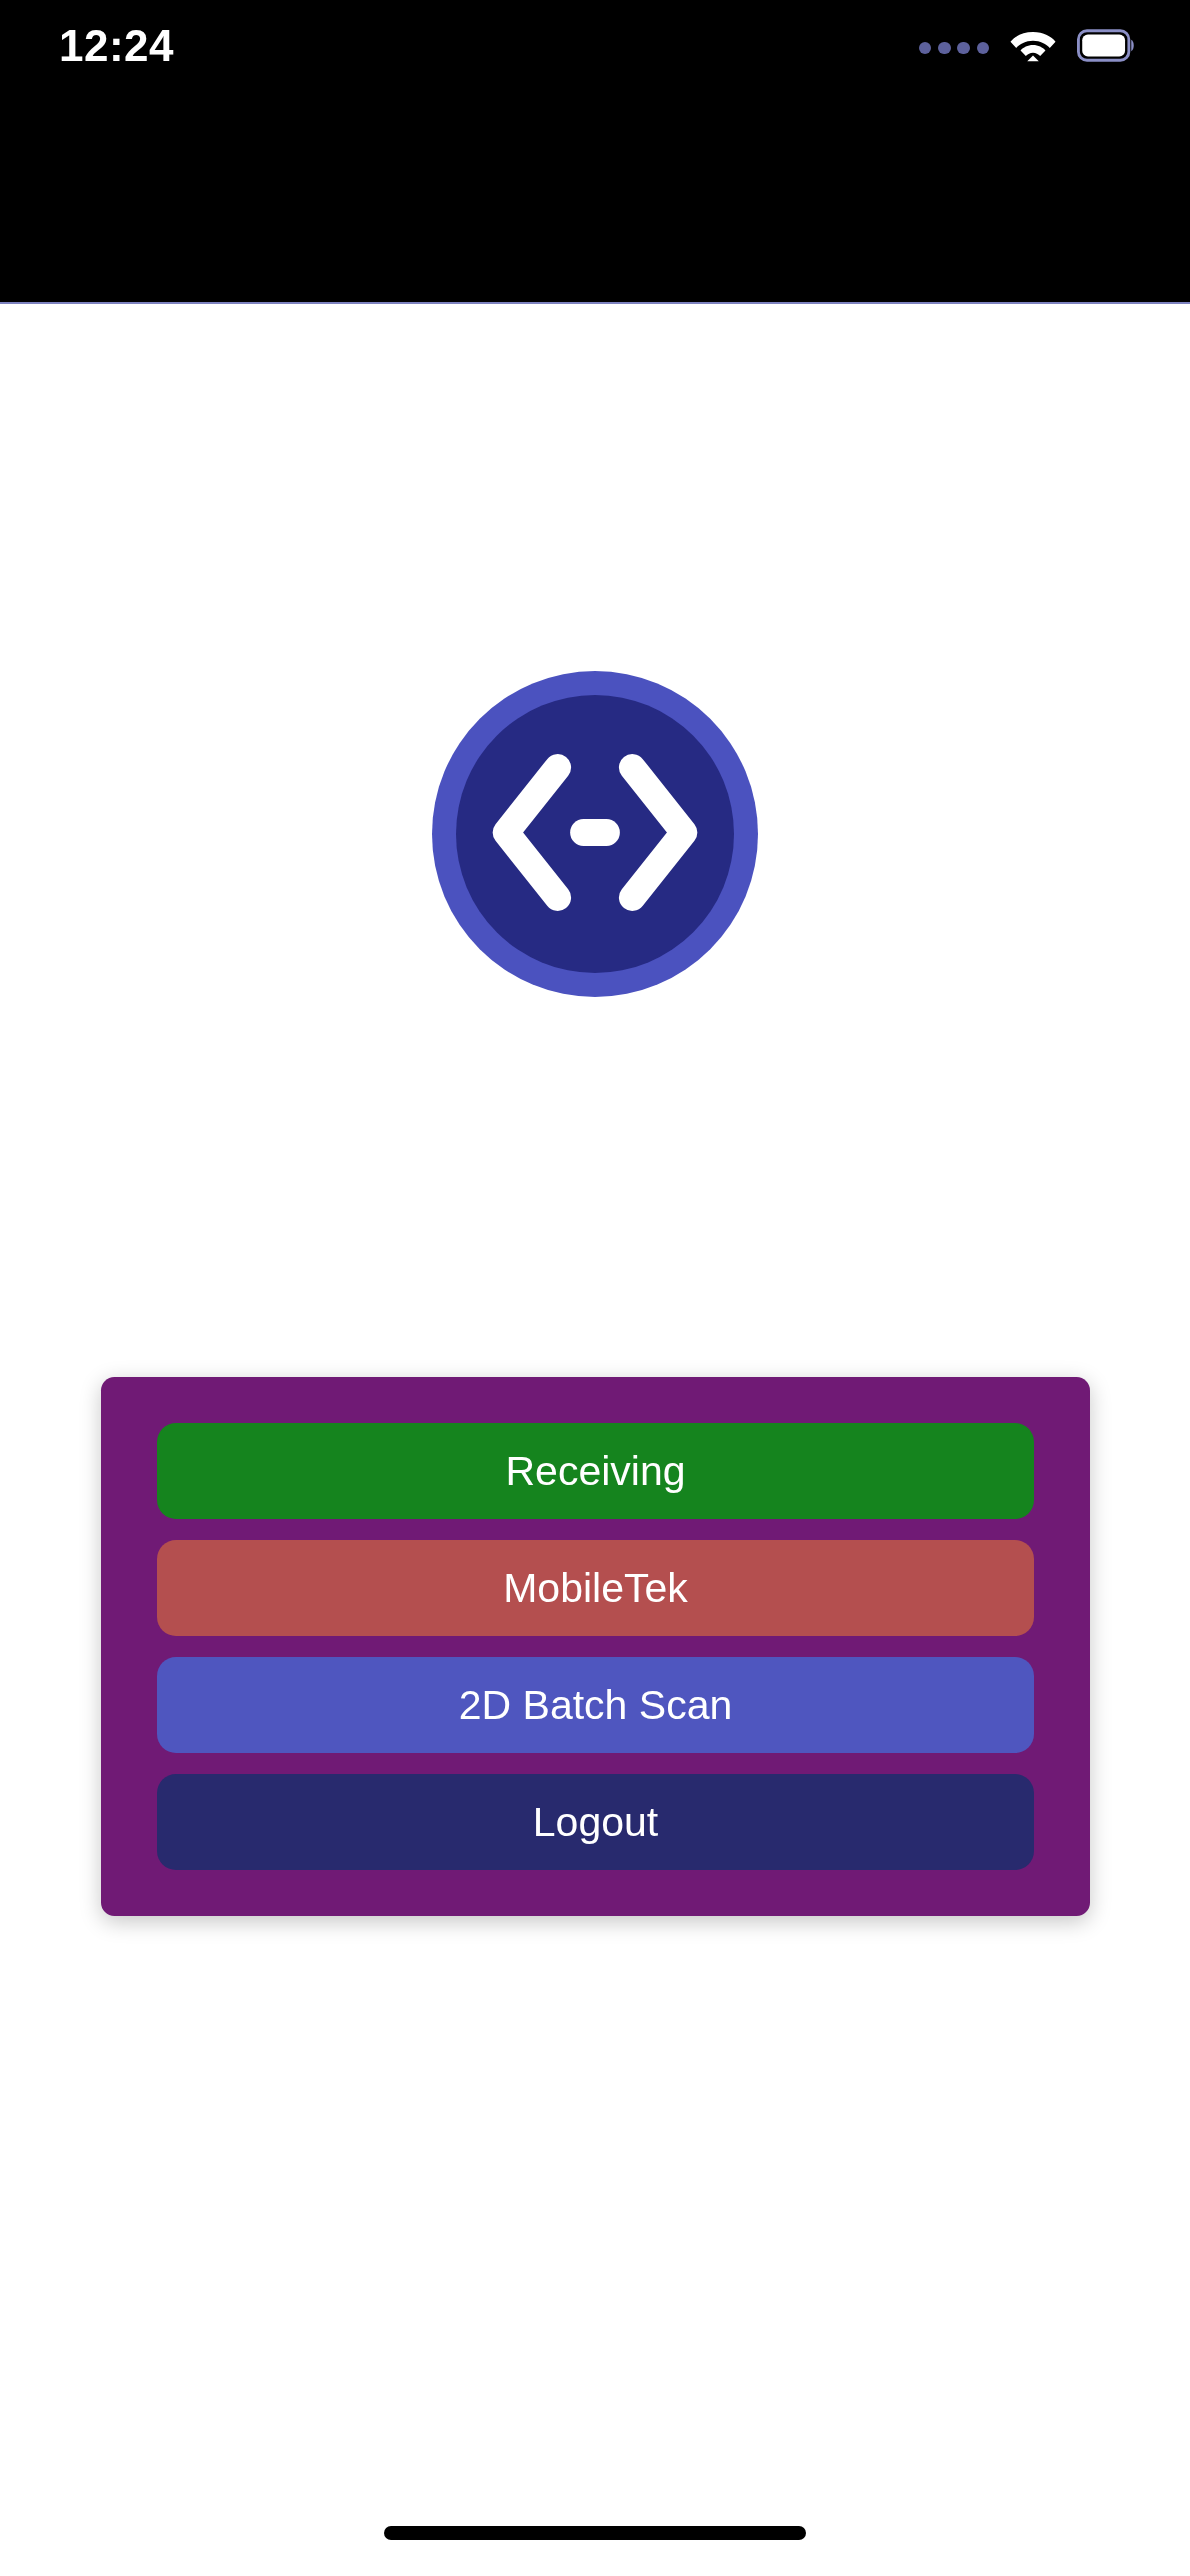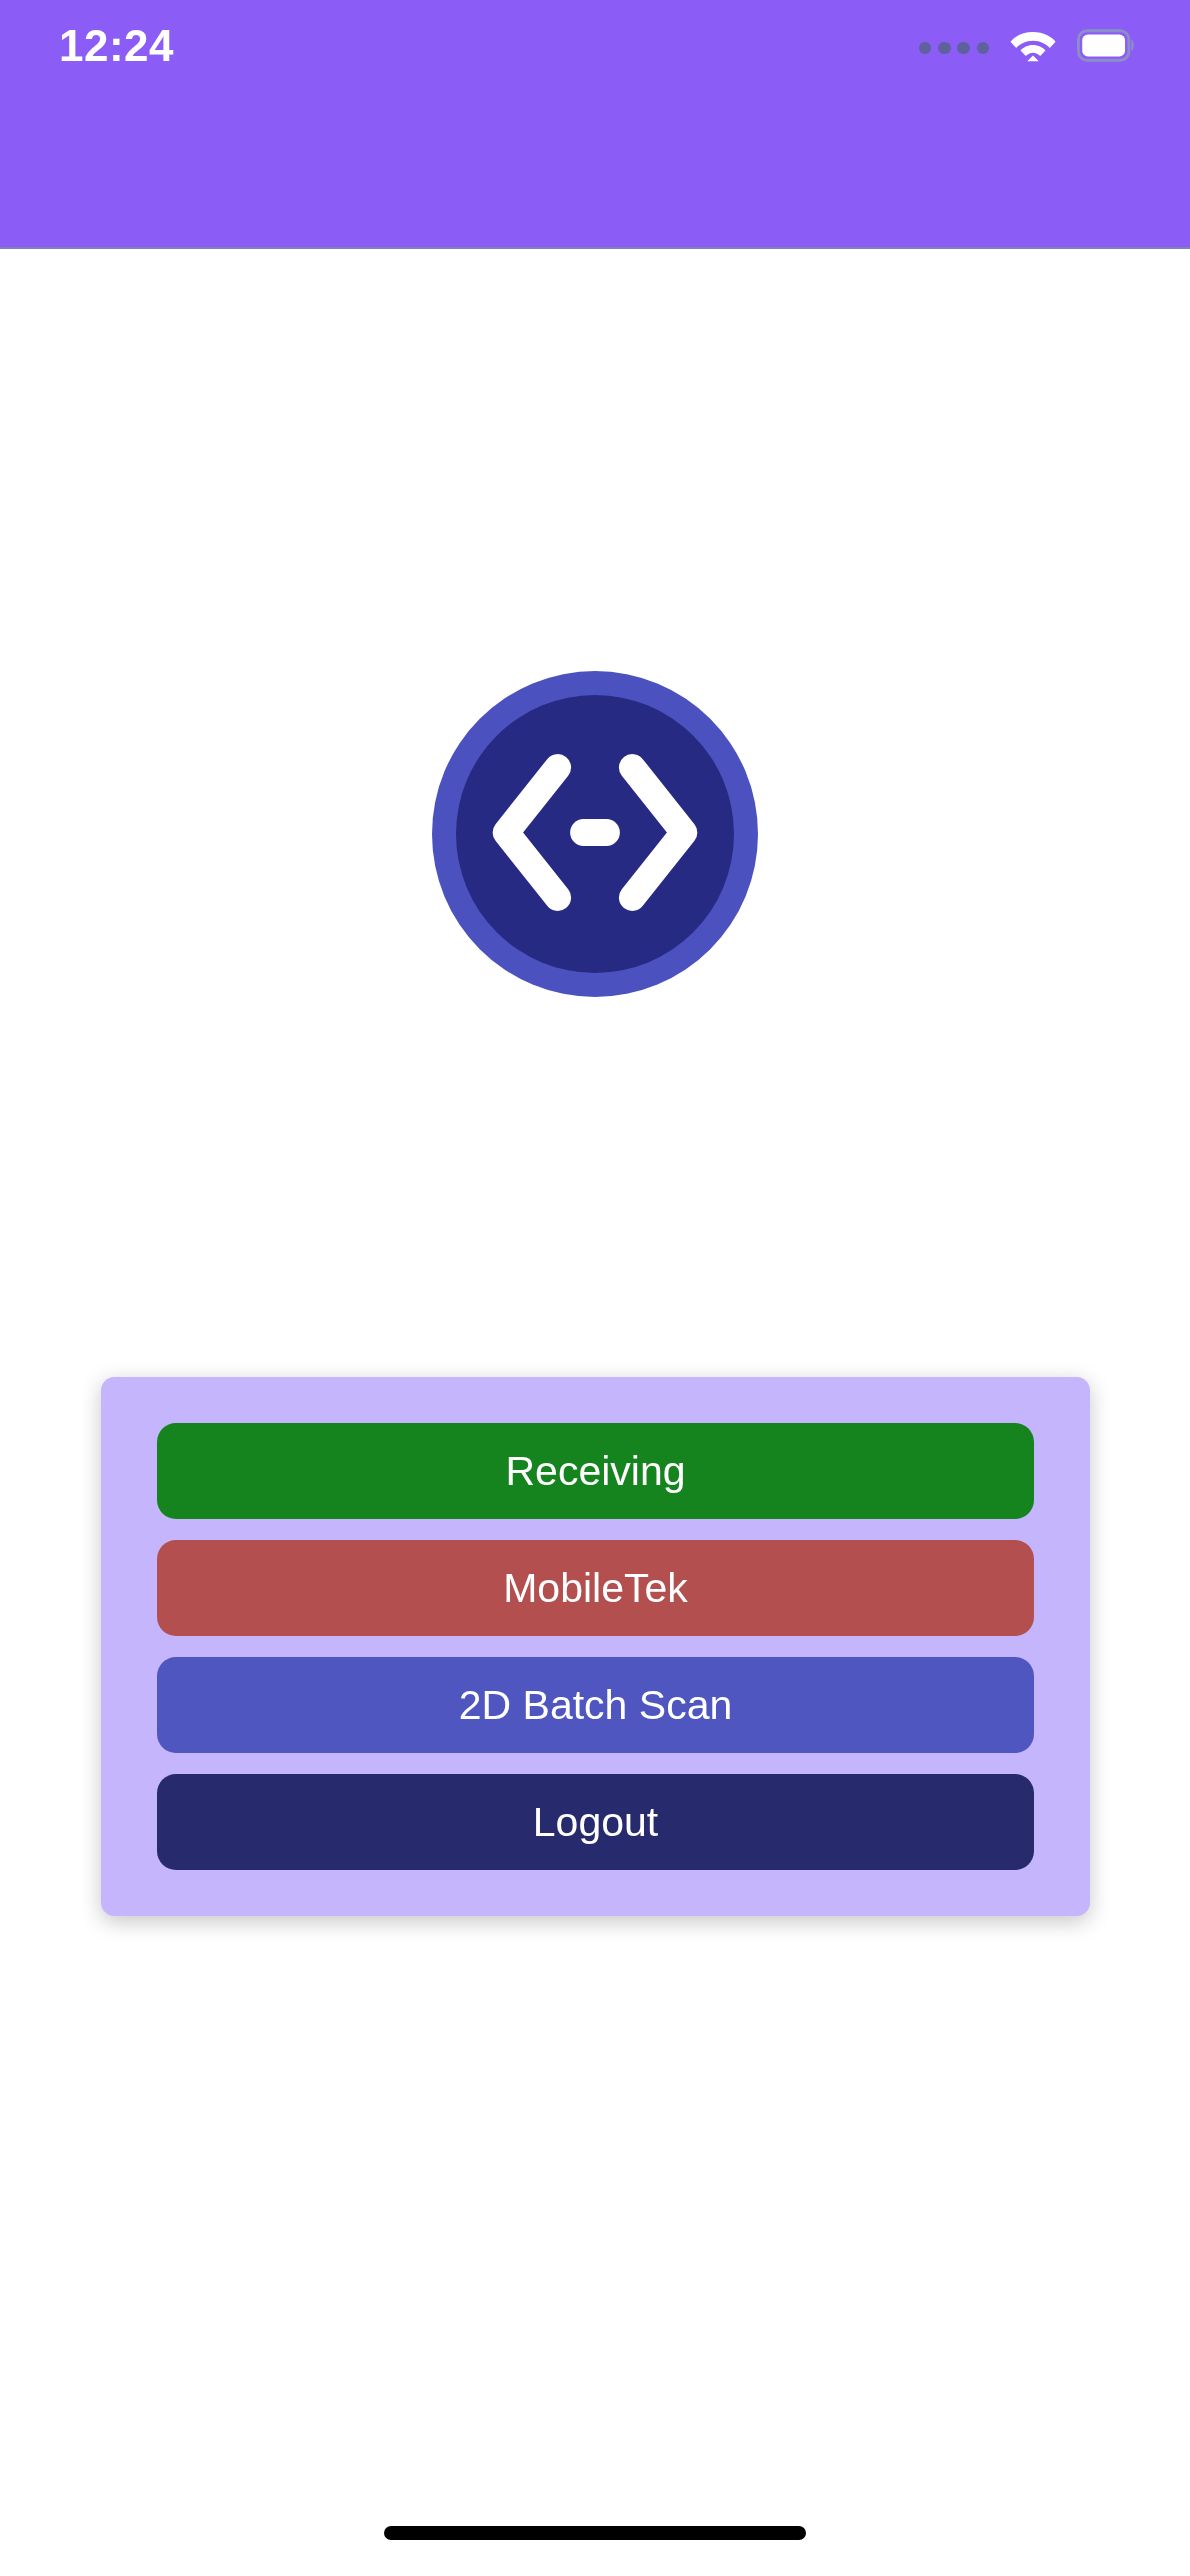--- a/index.html
+++ b/index.html
@@ -13,22 +13,22 @@
     font-family: "Liberation Sans", sans-serif;
     overflow: hidden;
     position: relative;
   }
 
   
   .appbar {
     position: absolute;
     top: 0; left: 0;
     width: 1190px;
-    height: 249px;
-    background: #8b5cf6;
+    height: 304px;
+    background: #000000;
     border-bottom: 2.9px solid #7d82bf;
     box-sizing: border-box;
   }
 
   .statusbar {
     position: absolute;
     top: 0; left: 0;
     width: 1190px;
     height: 86px;
     display: flex;
@@ -125,21 +125,21 @@
     align-items: center;
     justify-content: center;
   }
 
   
   .menu-card {
     position: absolute;
     left: 101px;
     top: 1377px;
     width: 989px;
-    background: #c4b5fd;
+    background: #701a75;
     border-radius: 13.4px;
     box-shadow: 0 5.8px 21px rgba(0,0,0,0.22);
     padding: 46px 56px;
     box-sizing: border-box;
   }
   .menu-btn {
     display: block;
     width: 100%;
     height: 96px;
     border: none;

